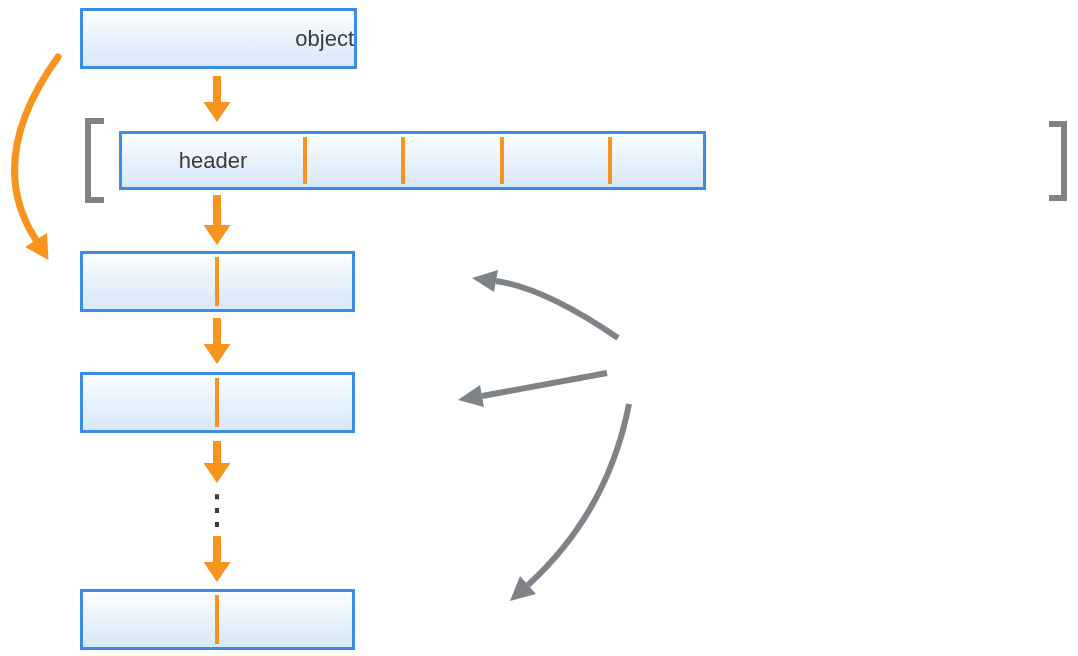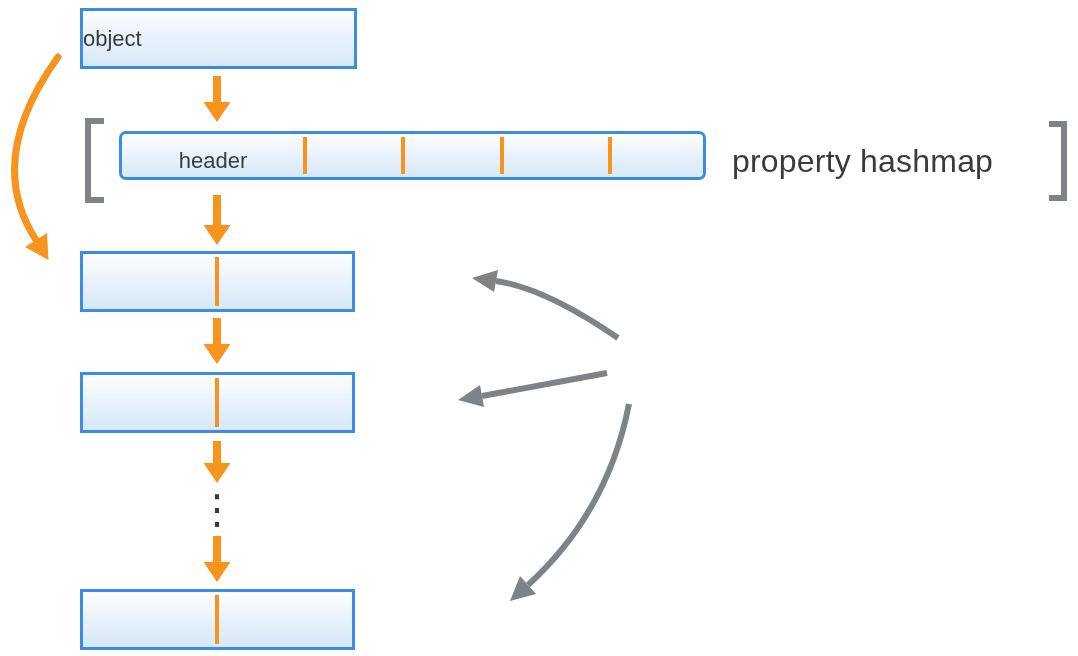--- a/index.html
+++ b/index.html
@@ -19,23 +19,23 @@
     font-family:"Liberation Sans", sans-serif;
   }
   svg.layer{position:absolute;left:0;top:0;width:1078px;height:656px;pointer-events:none;}
 
   .box{
     position:absolute;
     box-sizing:border-box;
     border:3px solid var(--box-border-blue);
     background:linear-gradient(180deg, var(--box-fill-top) 0%, #EAF3FC 45%, var(--box-fill-bottom) 100%);
   }
-  .object-box{left:80px;top:8px;width:277px;height:61px;display:flex;align-items:center;justify-content:flex-start;}
+  .object-box{left:80px;top:8px;width:277px;height:61px;display:flex;align-items:center;justify-content:flex-end;}
   .object-box span{font-size:22px;color:var(--text-dark);}
-  .header-box{left:119px;top:131px;width:587px;height:49px;border-radius:7px;}
+  .header-box{left:119px;top:131px;width:587px;height:59px;}
   .header-label{
     position:absolute;left:0;top:0;width:182px;height:53px;
     line-height:53px;text-align:center;font-size:22px;color:var(--text-dark);
   }
   .vdiv{
     position:absolute;top:3px;bottom:3px;width:4px;
     background:var(--accent-orange);
   }
   .pair-box{left:80px;width:275px;height:61px;}
   .pair-box .vdiv{left:132px;top:3px;bottom:3px;}
@@ -127,21 +127,20 @@
     <span>object</span>
   </div>
 
   <div class="box header-box">
     <span class="header-label">header</span>
     <div class="vdiv" style="left:181px"></div>
     <div class="vdiv" style="left:279px"></div>
     <div class="vdiv" style="left:378px"></div>
     <div class="vdiv" style="left:486px"></div>
   </div>
-  <div class="caption hashmap-caption">property hashmap</div>
 
   <div class="box pair-box pair-box-1">
     <div class="vdiv"></div>
   </div>
   <div class="box pair-box pair-box-2">
     <div class="vdiv"></div>
   </div>
   <div class="ellipsis">⋮</div>
   <div class="box pair-box pair-box-3">
     <div class="vdiv"></div>

